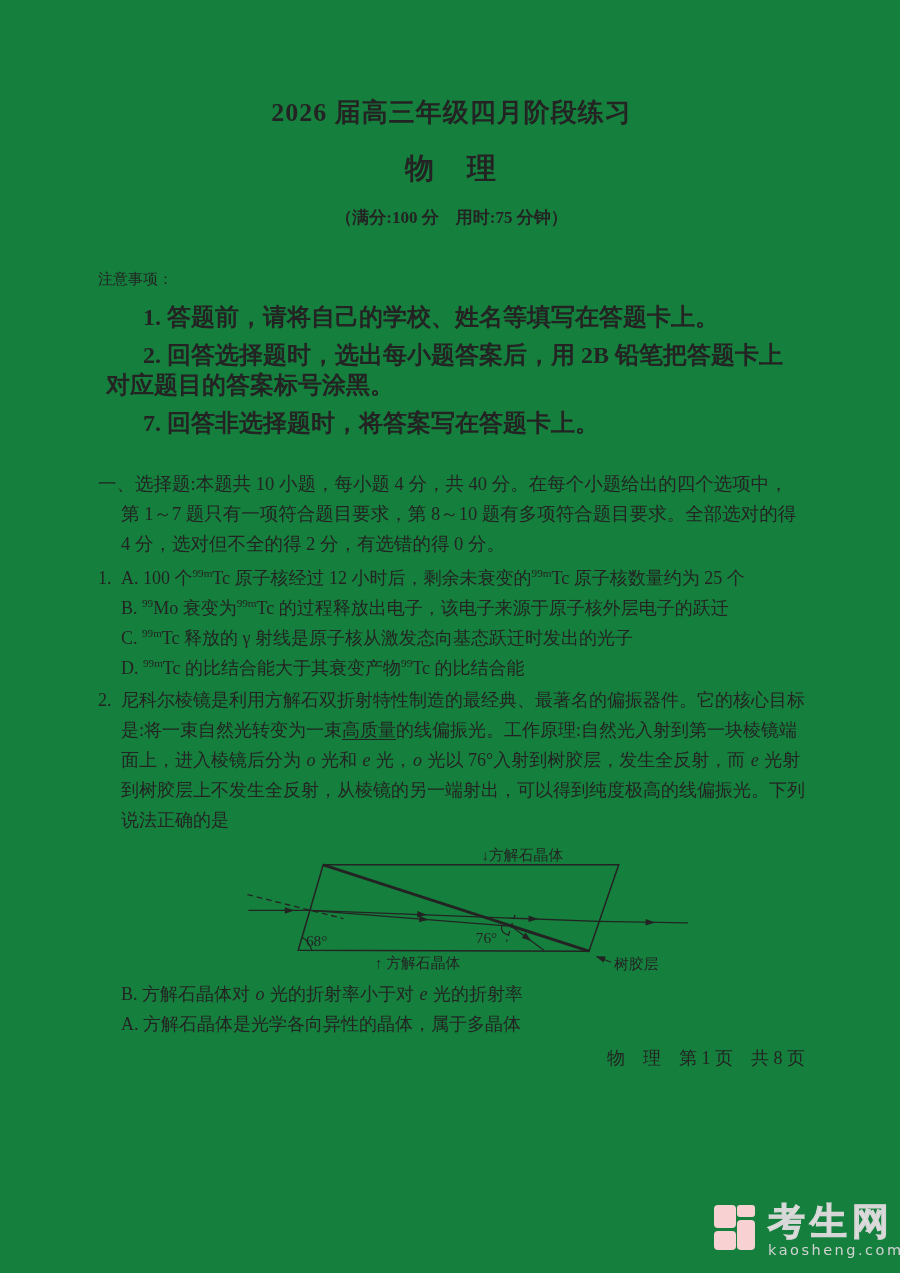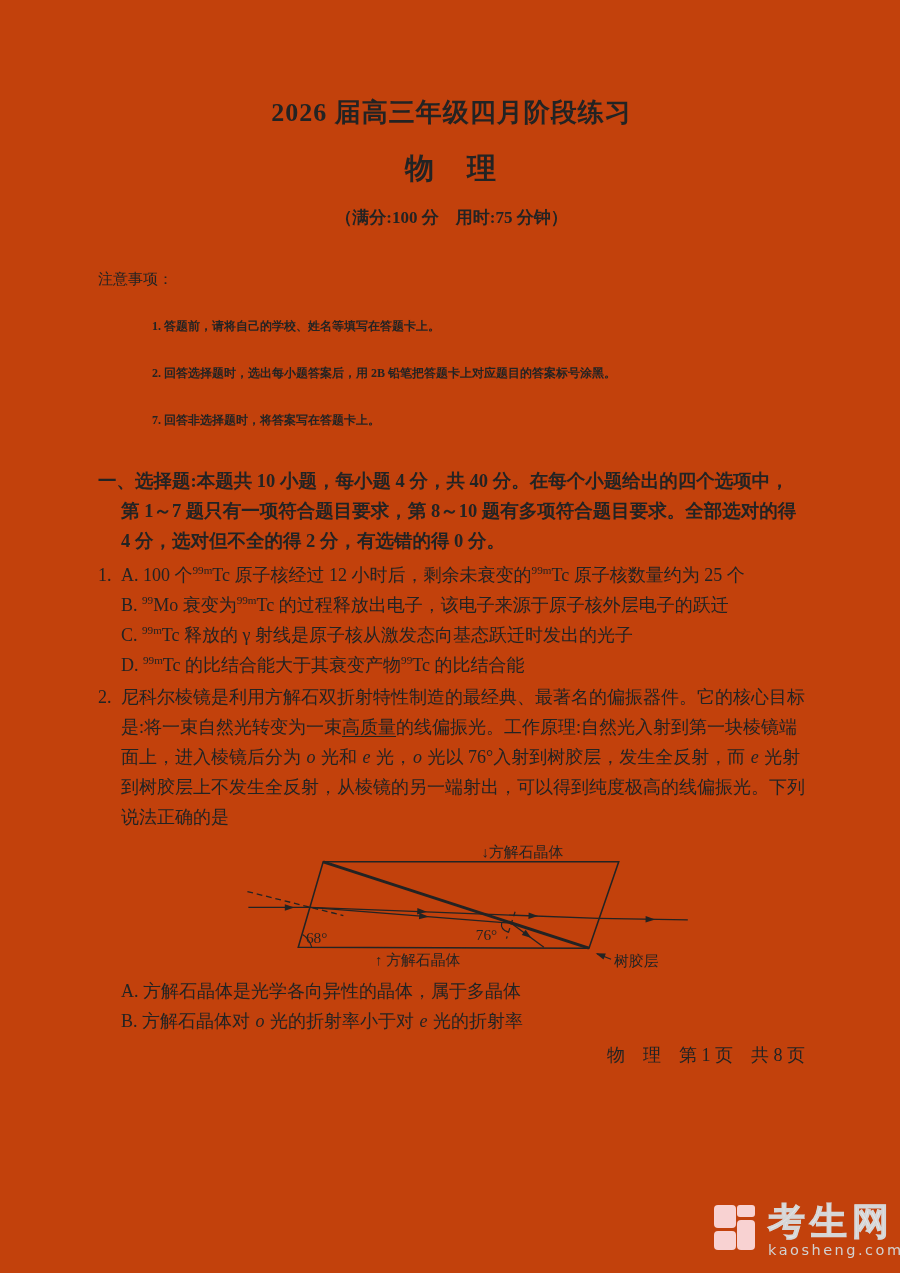--- a/index.html
+++ b/index.html
@@ -1,19 +1,19 @@
 <!DOCTYPE html>
 <html><head>
 <meta charset="utf-8">
 <style>
   html,body{margin:0;padding:0;background:#ffffff;}
   .page{
     position:relative;
     width:900px;height:1273px;
-    background:#c2410c;
+    background:#15803d;
     overflow:hidden;
     font-family:"Liberation Serif","DejaVu Serif",serif;
     color:#232323;
     box-sizing:border-box;
     padding:0 95px 0 98px;
   }
   .title{
     margin-top:94px;
     text-align:center;
     font-size:26px;line-height:38px;
@@ -32,28 +32,28 @@
     text-align:center;
     font-size:17px;line-height:24px;
     font-weight:700;
   }
   .notice{margin-top:34px;}
   .notice-heading{
     font-weight:400;
     font-size:15px;line-height:30px;
   }
   .notice-item{
-    margin:17px;
-    font-weight:700;
-    font-size:12px;line-height:30px;
+    margin:8px;
+    font-weight:700;
+    font-size:24px;line-height:30px;
     text-indent:37px;
   }
   .section-heading{
     margin:31px 0 0 0;
-    font-weight:700;
+    font-weight:400;
     font-size:18.5px;line-height:30px;
     padding-left:23px;text-indent:-23px;
   }
   .question{
     display:flex;
     align-items:flex-start;
   }
   .q1{margin-top:4px;}
   .q2{margin-top:2px;}
   .qnum{
@@ -179,22 +179,22 @@
           </g>
 
           <text class="lbl" x="247" y="24">↓方解石晶体</text>
           <text class="lbl" x="136" y="137">↑ 方解石晶体</text>
           <text class="lbl" x="385" y="138">树胶层</text>
           <text class="ang" x="64" y="114">68°</text>
           <text class="ang" x="241" y="110">76°</text>
         </svg>
       </div>
 
+      <p class="option">B. 方解石晶体对 <i>o</i> 光的折射率小于对 <i>e</i> 光的折射率</p>
       <p class="option">A. 方解石晶体是光学各向异性的晶体，属于多晶体</p>
-      <p class="option">B. 方解石晶体对 <i>o</i> 光的折射率小于对 <i>e</i> 光的折射率</p>
     </div>
   </div>
 
   <div class="footer">物　理　第 1 页　共 8 页</div>
 
   <div class="watermark">
     <div class="wm-logo">
       <i class="b1"></i>
       <i class="b2"></i>
       <i class="b3"></i>

